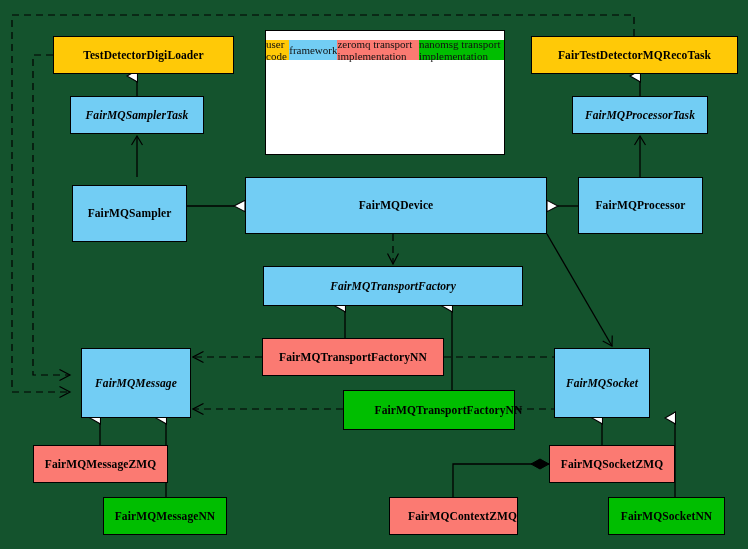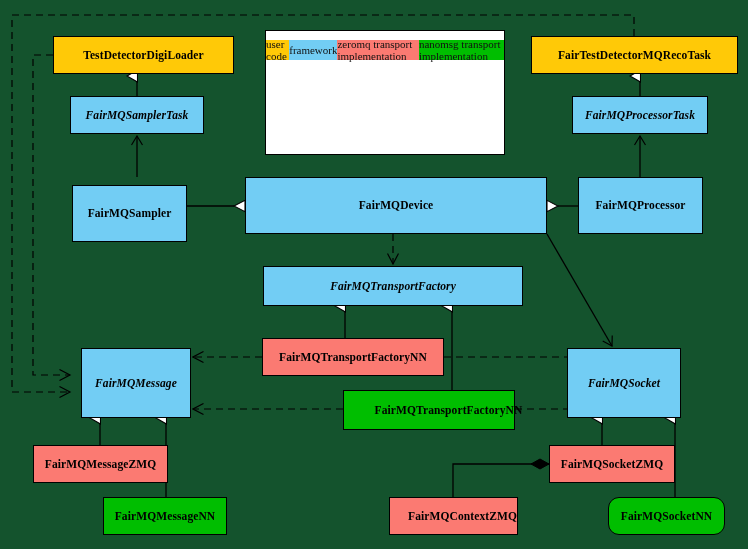--- a/index.html
+++ b/index.html
@@ -199,37 +199,37 @@
   </div>
 
   <div class="node" style="left:343px; top:390px; width:172px; height:40px; background:#00BE00;padding-left:39px;">
     <span>FairMQTransportFactoryNN</span>
   </div>
 
   <div class="node italic" style="left:81px; top:348px; width:110px; height:70px; background:#72CDF4;">
     <span>FairMQMessage</span>
   </div>
 
-  <div class="node italic" style="left:567px; top:348px; width:114px; height:70px; background:#72CDF4;">
+  <div class="node italic" style="left:554px; top:348px; width:96px; height:70px; background:#72CDF4;">
     <span>FairMQSocket</span>
   </div>
 
   <div class="node" style="left:33px; top:445px; width:135px; height:38px; background:#FB7A72;">
     <span>FairMQMessageZMQ</span>
   </div>
 
   <div class="node" style="left:103px; top:497px; width:124px; height:38px; background:#00BE00;">
     <span>FairMQMessageNN</span>
   </div>
 
   <div class="node" style="left:549px; top:445px; width:126px; height:38px; background:#FB7A72;">
     <span>FairMQSocketZMQ</span>
   </div>
 
-  <div class="node" style="left:608px; top:497px; width:117px; height:38px; background:#00BE00;border-radius:11px;">
+  <div class="node" style="left:608px; top:497px; width:117px; height:38px; background:#00BE00;">
     <span>FairMQSocketNN</span>
   </div>
 
   <div class="node" style="left:389px; top:497px; width:129px; height:38px; background:#FB7A72;padding-left:18px;">
     <span>FairMQContextZMQ</span>
   </div>
 
   <div class="legend-box" style="left:265px; top:30px; width:240px; height:125px;">
     <div class="legend-row" style="background:#FFC907;">
       <span>user code</span>

